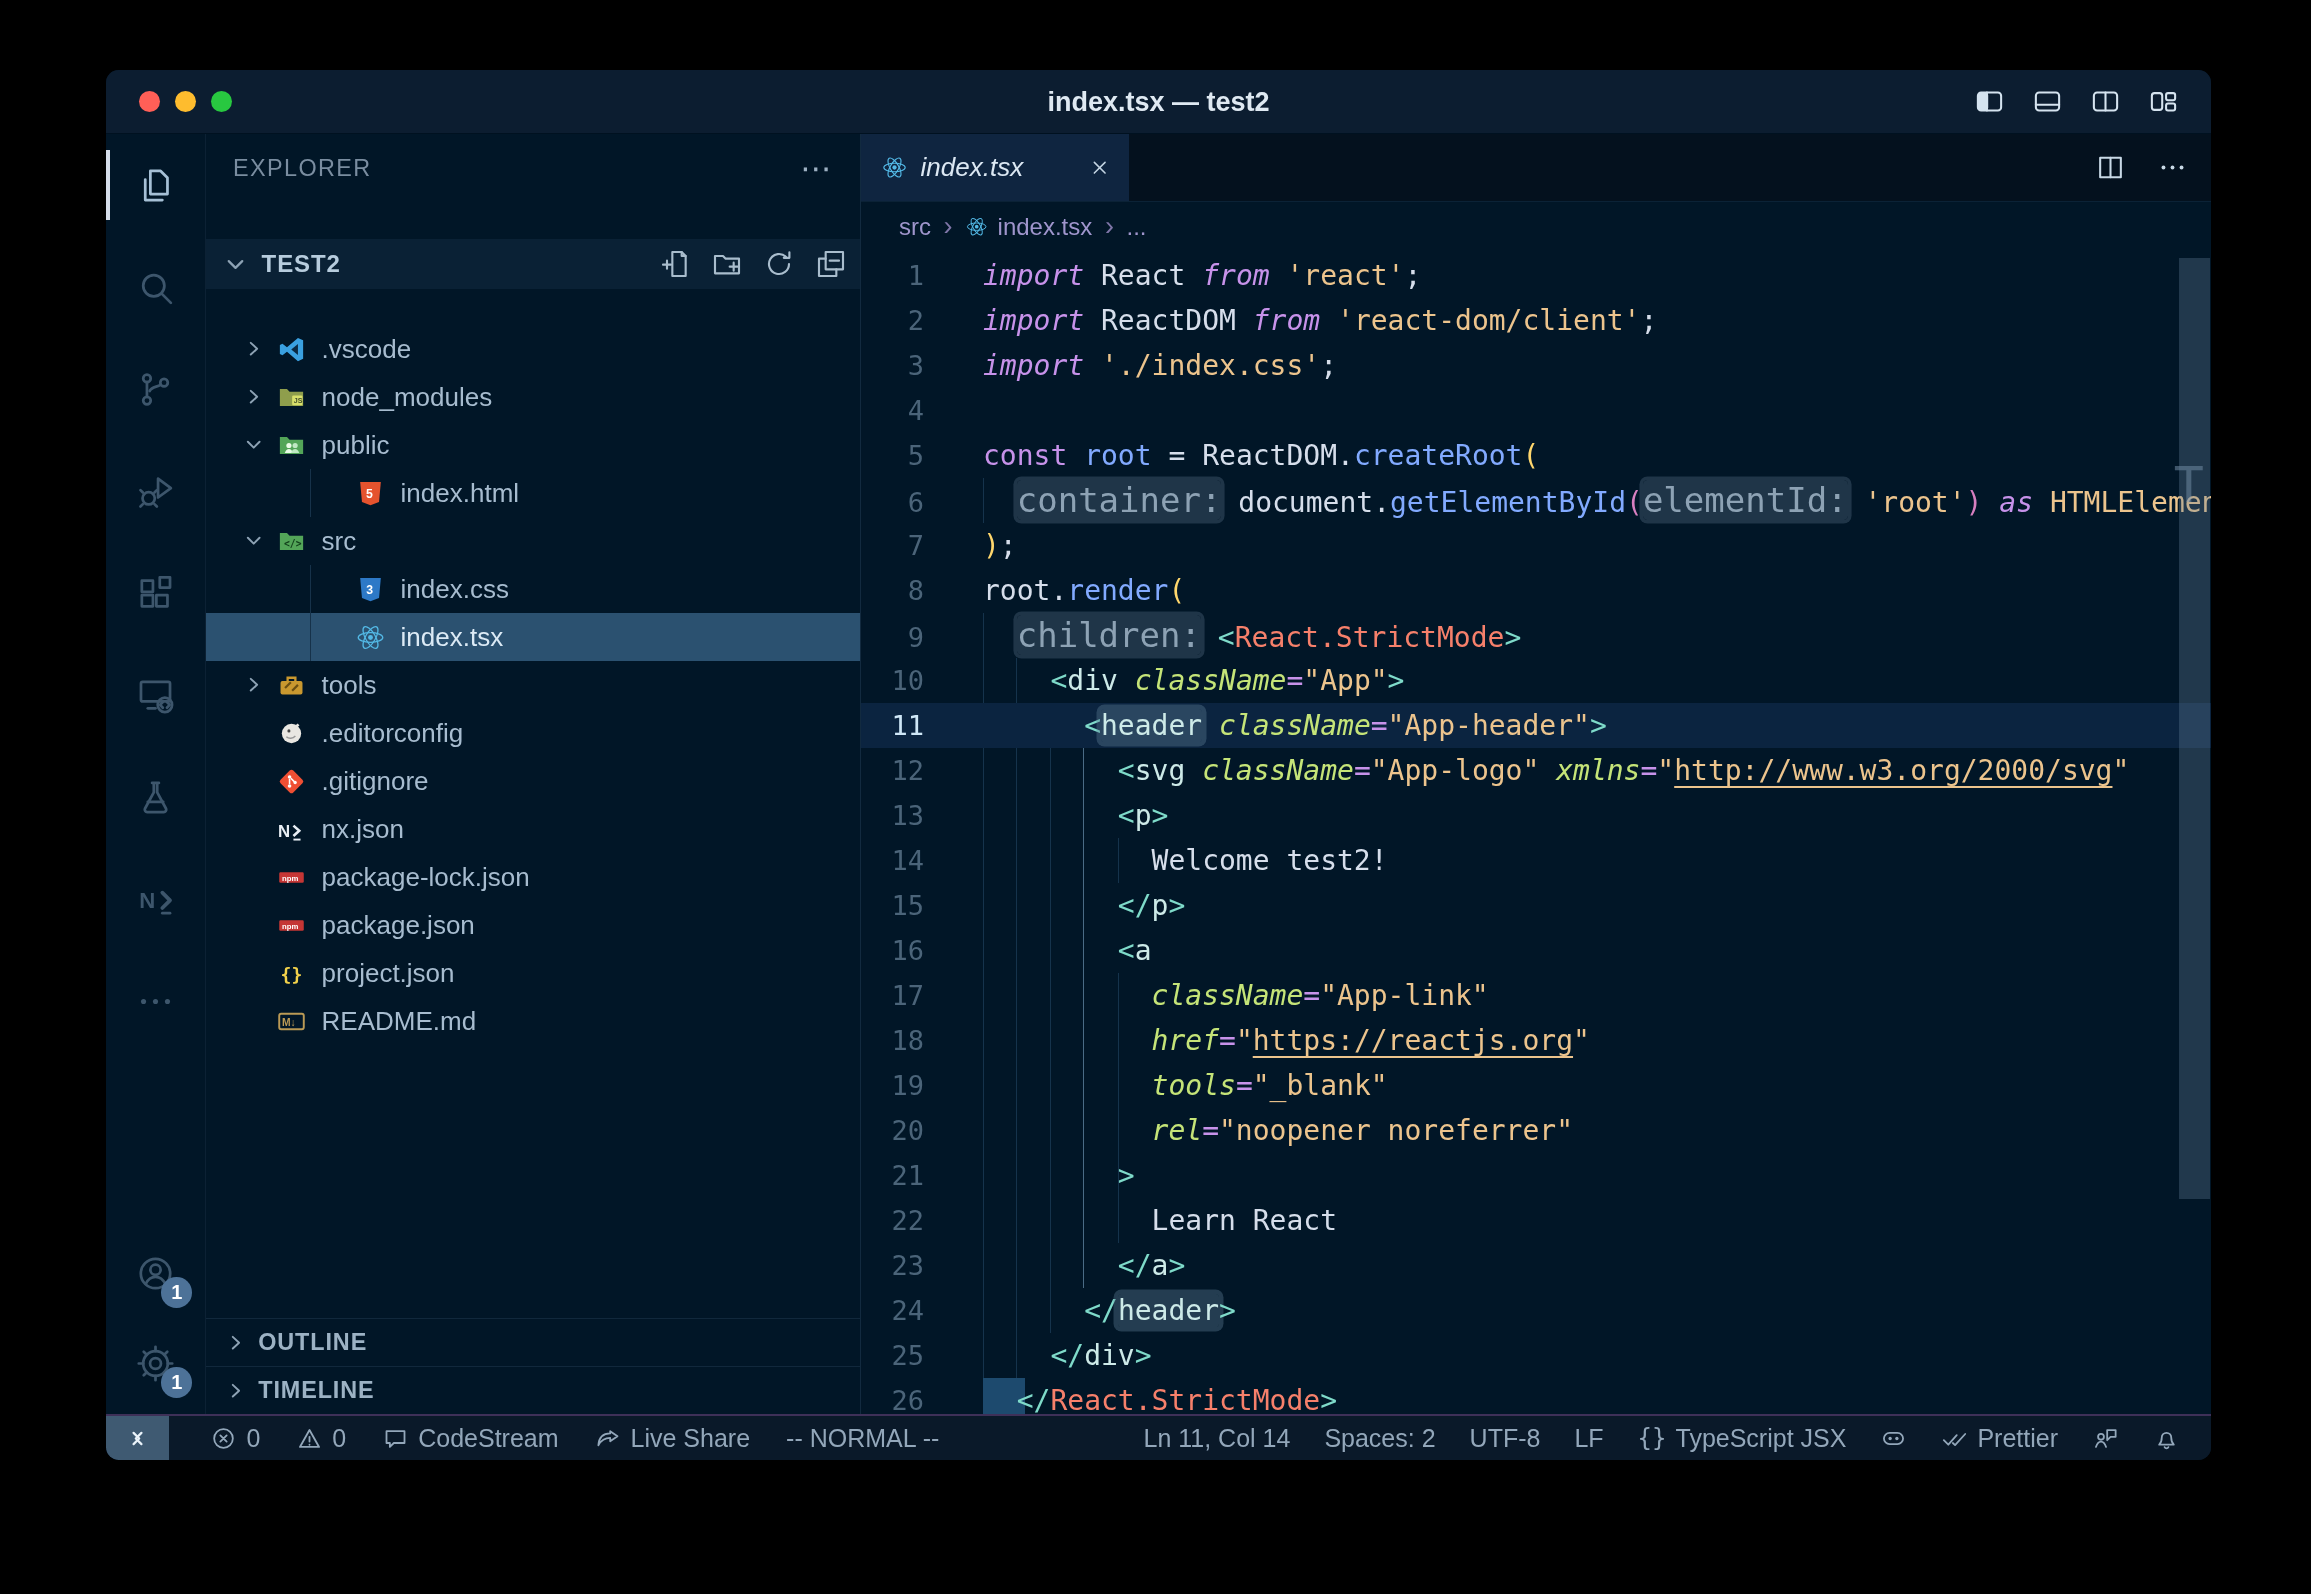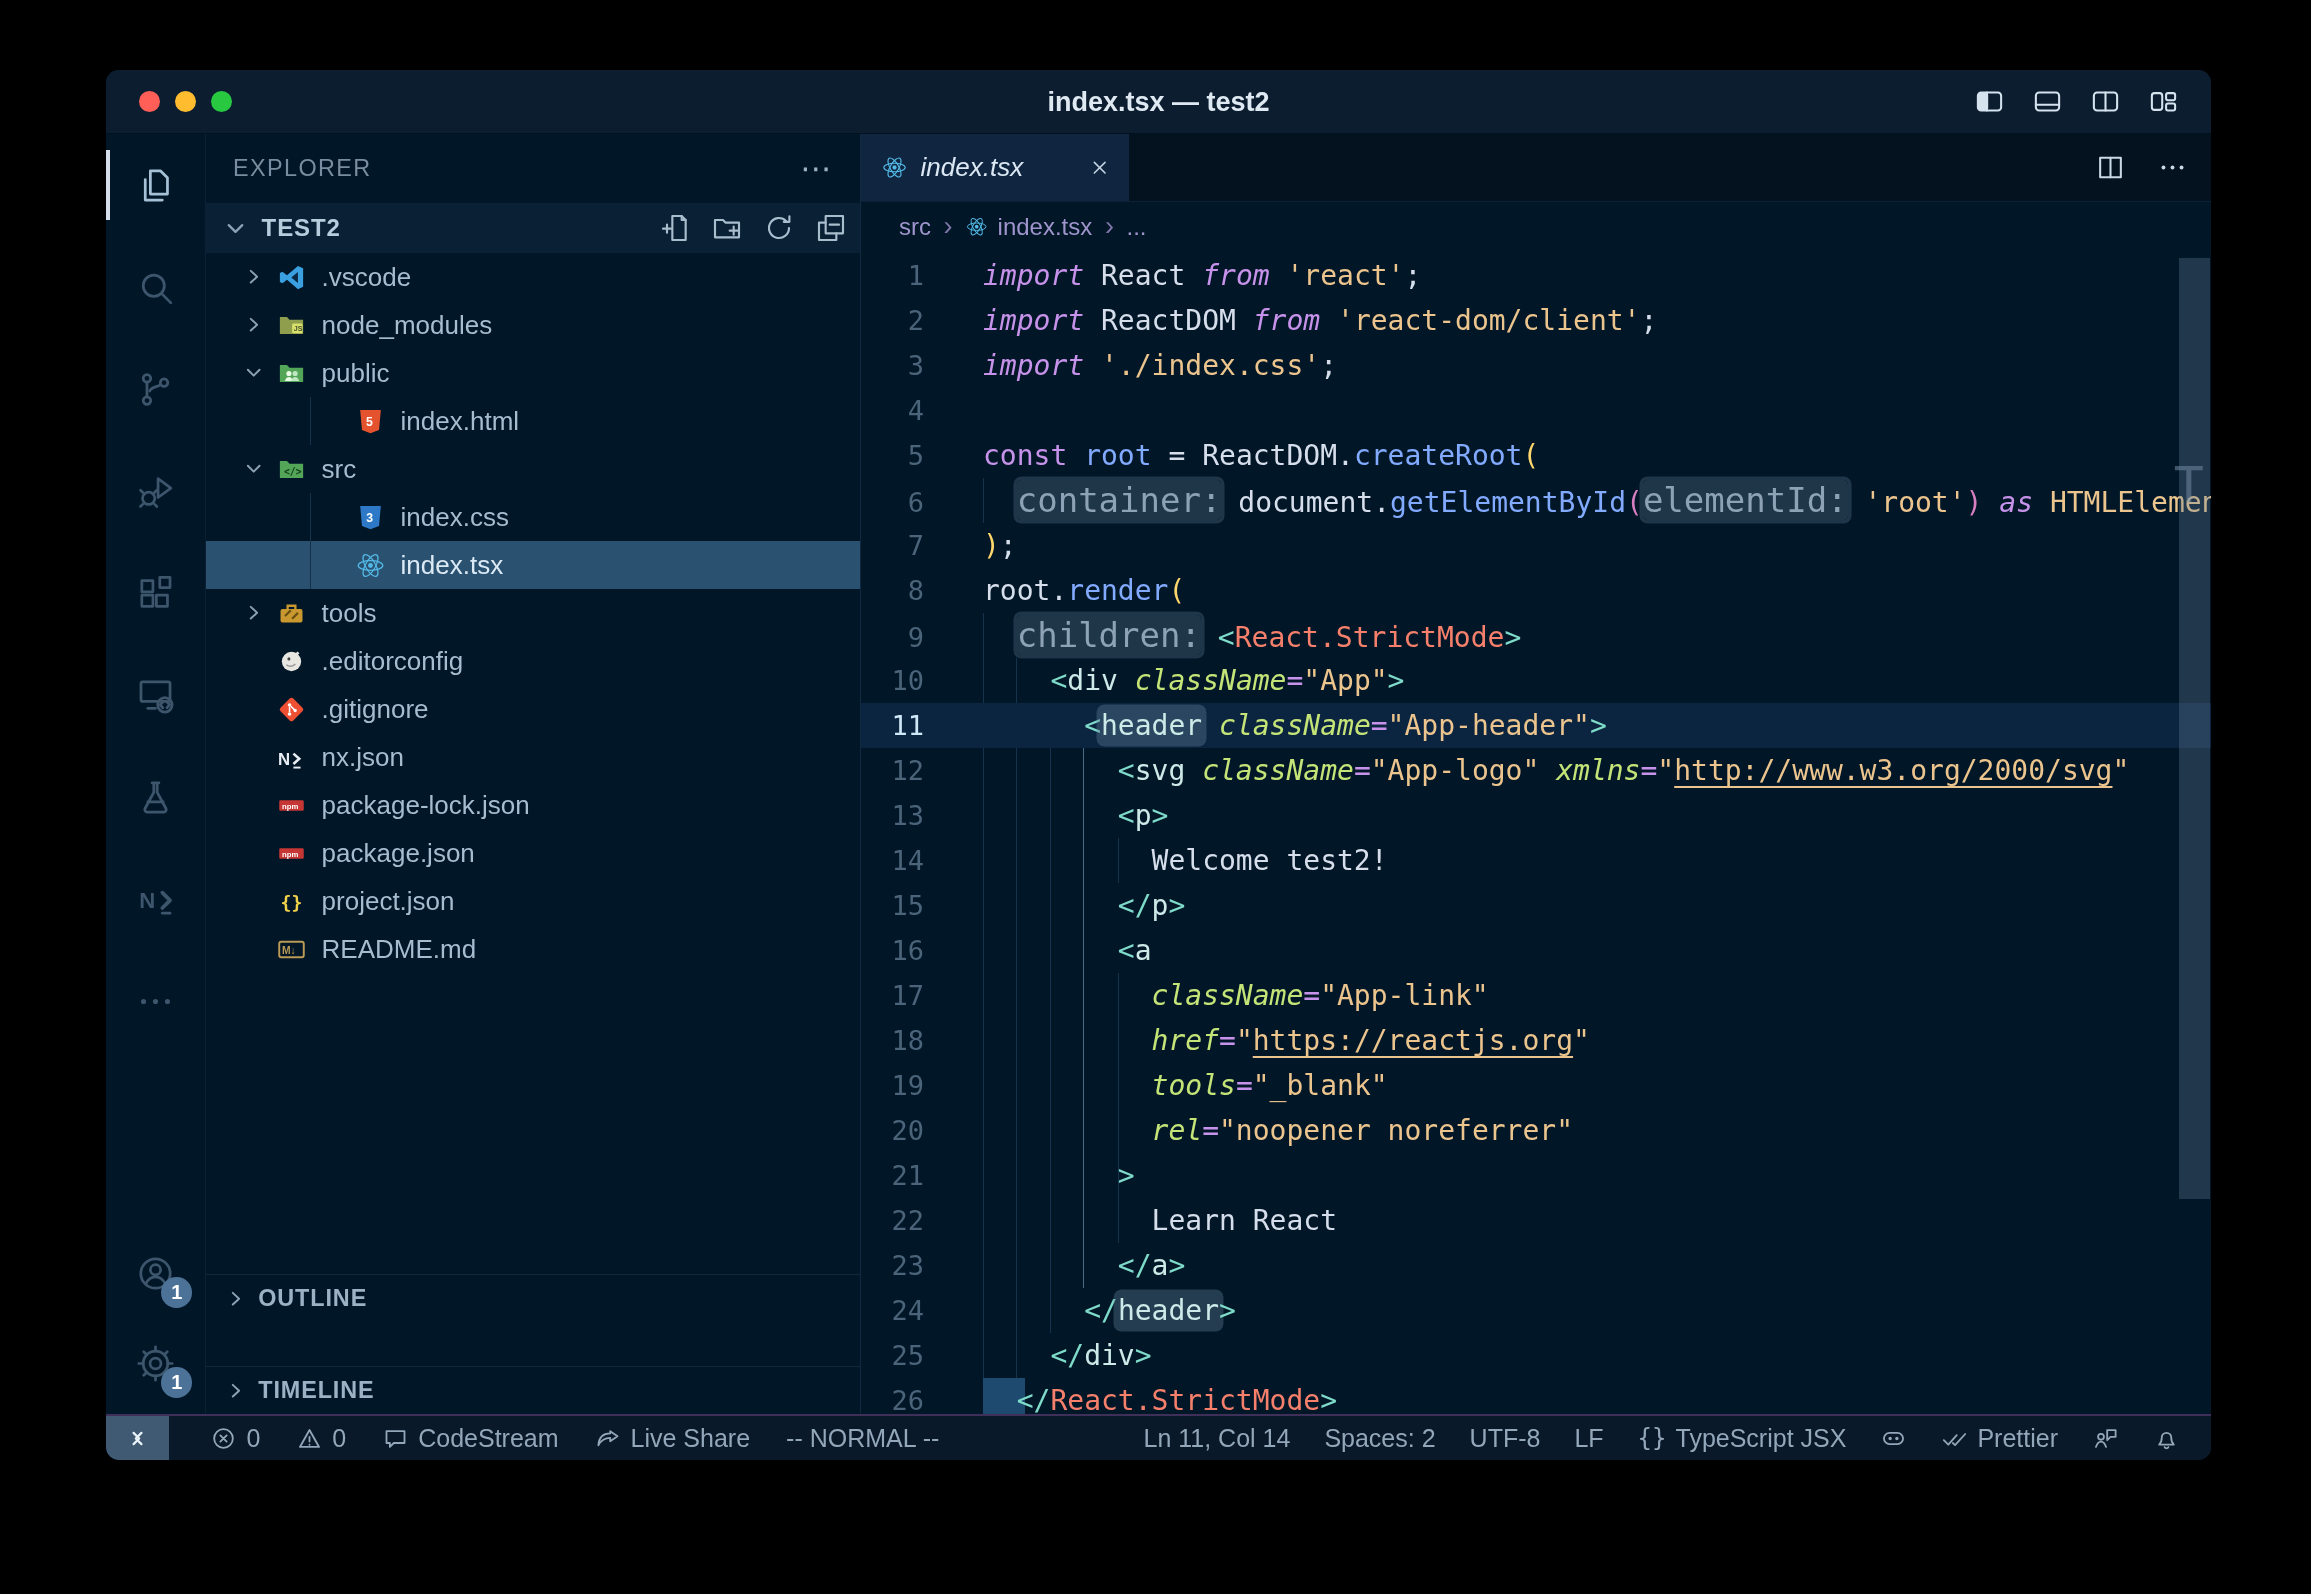--- a/index.html
+++ b/index.html
@@ -19,38 +19,38 @@
   .activitybar{width:99px;background:#011627;border-right:0.9px solid #0c2134;display:flex;flex-direction:column;flex:0 0 auto;}
   .ab-top{flex:1 1 auto;display:flex;flex-direction:column;}
   .ab-bottom{flex:0 0 auto;display:flex;flex-direction:column;padding-bottom:5.4px;}
   .ab-item{height:102px;display:flex;align-items:center;justify-content:center;color:#3d566c;position:relative;cursor:pointer;}
   .ab-bottom .ab-item{height:90px;}
   .ab-item svg{width:41px;height:41px;}
   .ab-item.active{color:#a6c0d6;}
   .ab-item.active::before{content:"";position:absolute;left:0;top:16px;bottom:16px;width:3.6px;background:#d6deeb;}
   .ab-badge{position:absolute;right:12.6px;bottom:10.8px;min-width:31px;height:31px;border-radius:15.3px;background:#4d7298;color:#fff;font-size:20px;font-weight:bold;display:flex;align-items:center;justify-content:center;}
   
-  .sidebar{width:654px;background:#011627;border-right:0.9px solid #122a3f;display:flex;flex-direction:column;flex:0 0 auto;position:relative;}
+  .sidebar{width:654px;background:#011627;border-right:0.9px solid #122a3f;display:flex;flex-direction:column;flex:0 0 auto;position:relative;gap:36px;}
   .sb-header{height:69px;display:flex;align-items:center;padding:0 27px;color:#7a8da0;font-size:23.4px;letter-spacing:1.4px;flex:0 0 auto;justify-content:space-between;}
   .sb-header .more{color:#9db1c3;font-size:31px;letter-spacing:1.8px;cursor:pointer;}
   .section-row{height:50px;background:#0a2135;display:flex;align-items:center;padding:0 12.6px 0 16px;flex:0 0 auto;cursor:pointer;}
   .section-row .chev{color:#8da2b4;display:flex;}
   .section-row .sec-label{color:#b7ccdd;font-weight:bold;font-size:24px;letter-spacing:0.9px;margin-left:12.6px;flex:1;}
   .sec-actions{display:flex;gap:20px;color:#a9bdcd;}
   .sec-actions .ic{width:32px;height:32px;display:flex;align-items:center;justify-content:center;cursor:pointer;}
   .tree{flex:1 1 auto;overflow:hidden;position:relative;}
   .tree-row{height:48px;display:flex;align-items:center;color:#a7bccf;font-size:26px;cursor:pointer;position:relative;}
   .tree-row .chev{width:27px;display:flex;color:#8da2b4;margin-left:36px;flex:0 0 auto;}
   .tree-row .spacer{width:27px;margin-left:36px;flex:0 0 auto;}
   .tree-row .ficon{width:31px;height:31px;margin-left:7.2px;display:flex;align-items:center;justify-content:center;flex:0 0 auto;}
   .tree-row .flabel{margin-left:14.4px;white-space:nowrap;}
   .tree-row.lvl1 .spacer{width:106px;}
   .tree-row.lvl1::before{content:"";position:absolute;left:104px;top:0;bottom:0;border-left:1.8px solid #16324a;}
   .tree-row.selected{background:#2b5170;color:#dceaf5;}
-  .panel-row{height:47px;border-top:0.9px solid #11283c;display:flex;align-items:center;padding-left:18px;color:#9cb2c4;font-weight:bold;font-size:23.4px;letter-spacing:0.9px;flex:0 0 auto;cursor:pointer;margin-top:44px;}
+  .panel-row{height:47px;border-top:0.9px solid #11283c;display:flex;align-items:center;padding-left:18px;color:#9cb2c4;font-weight:bold;font-size:23.4px;letter-spacing:0.9px;flex:0 0 auto;cursor:pointer;}
   .panel-row .chev{display:flex;color:#8da2b4;margin-right:10.8px;}
   
   .editorcol{flex:1 1 auto;display:flex;flex-direction:column;min-width:0;position:relative;}
   .tabbar{height:67px;background:#04111e;display:flex;align-items:stretch;border-bottom:0.9px solid #0b2236;flex:0 0 auto;position:relative;}
   .tab{width:230px;background:#0f2540;display:flex;align-items:center;padding:0 18px 0 20px;gap:12.6px;cursor:pointer;}
   .tab .tab-label{color:#dce8f3;font-size:26px;font-style:italic;flex:1;}
   .tab .close{color:#c3d4e2;display:flex;cursor:pointer;}
   .editor-actions{position:absolute;right:23.4px;top:0;height:100%;display:flex;align-items:center;gap:31px;color:#c9d9e6;}
   .editor-actions .ic{width:31px;height:31px;display:flex;align-items:center;justify-content:center;cursor:pointer;}
   .breadcrumbs{height:49px;background:#011627;display:flex;align-items:center;padding-left:38px;gap:12.6px;font-size:24px;color:#9f95cc;flex:0 0 auto;}

